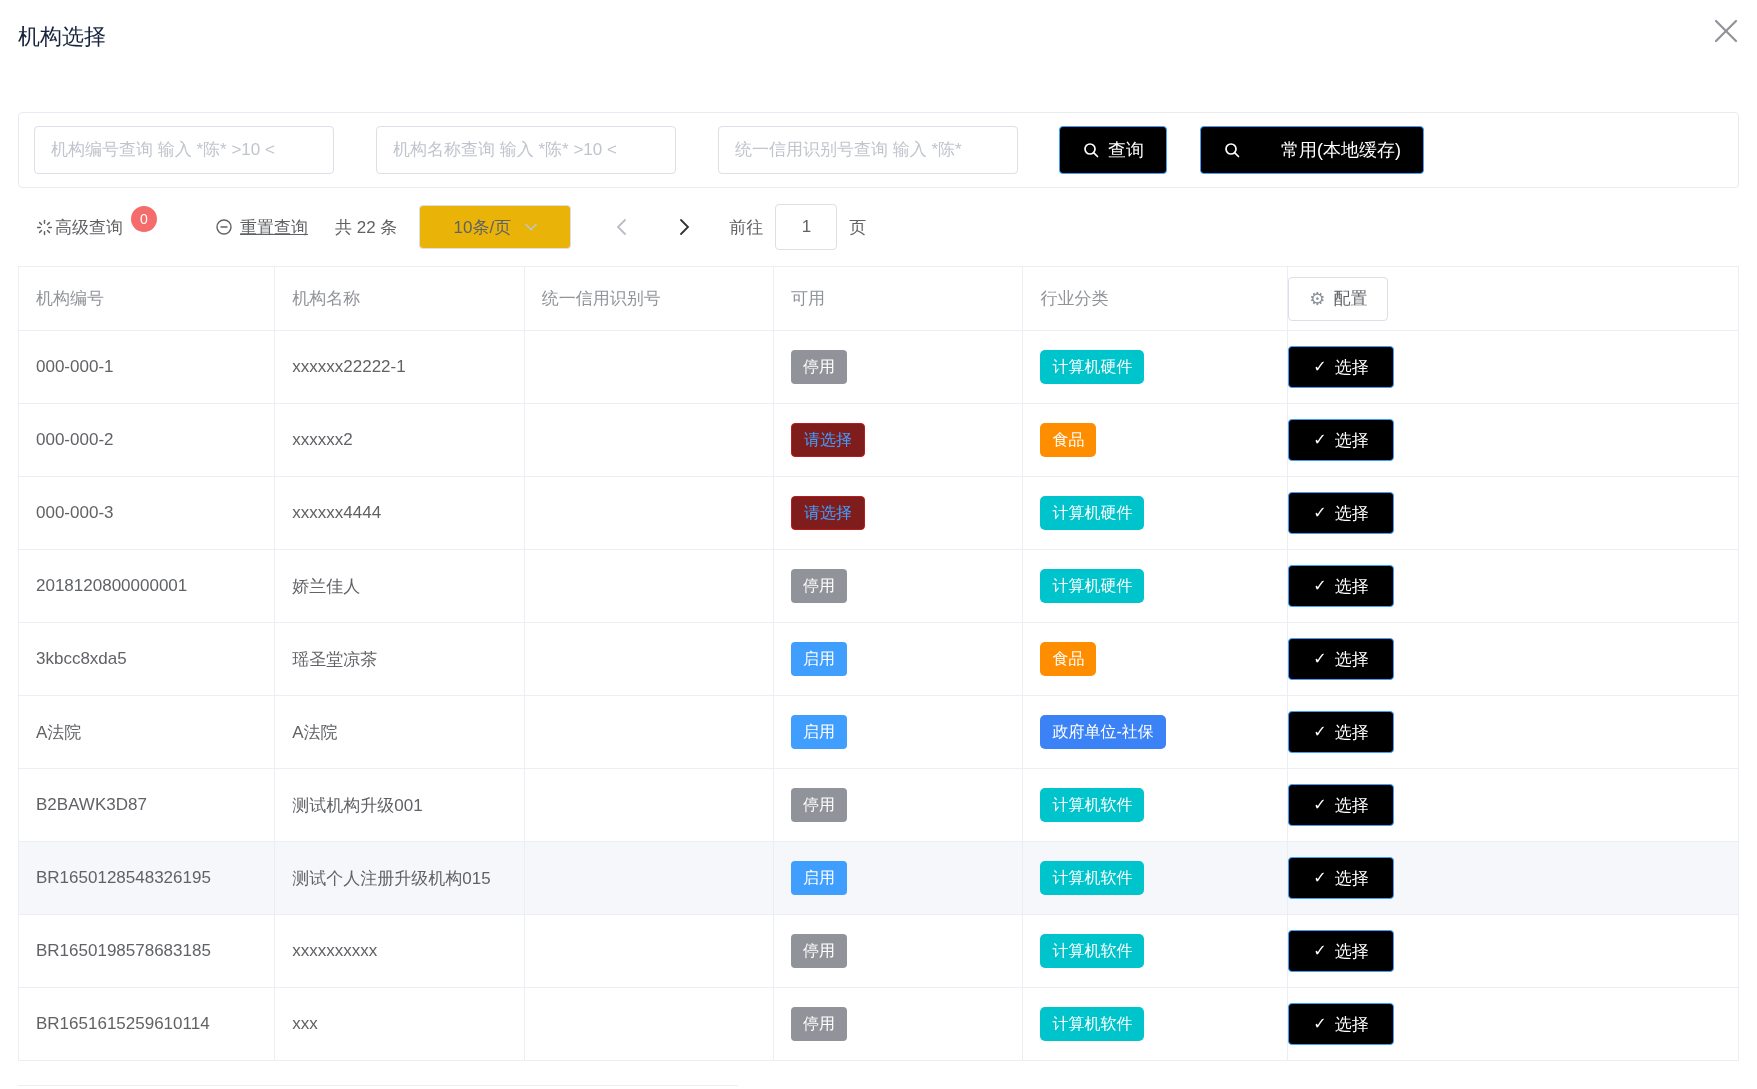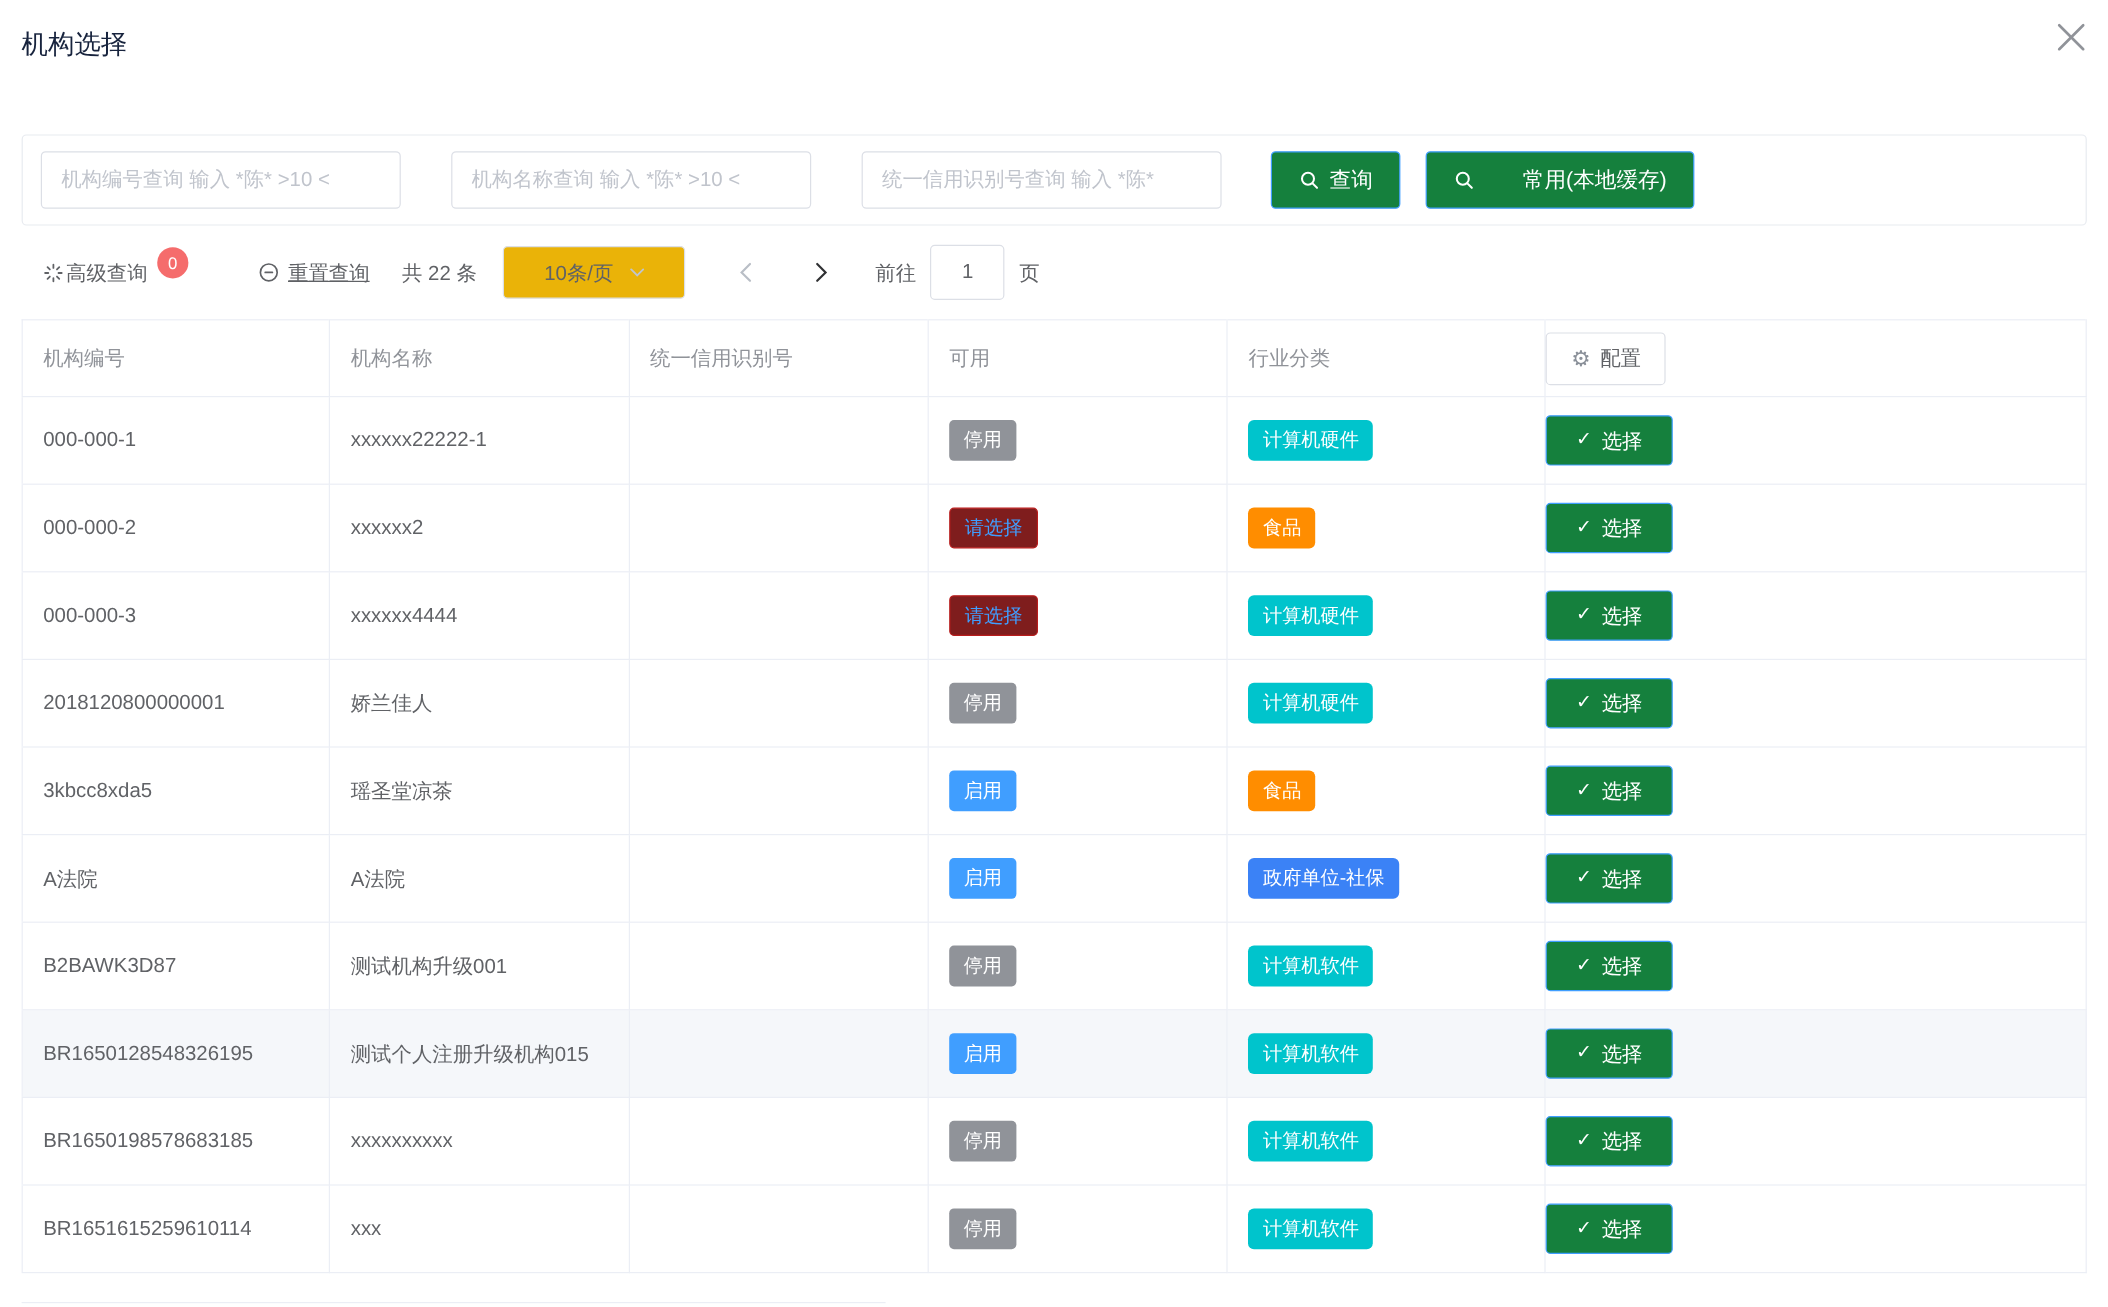--- a/index.html
+++ b/index.html
@@ -17,21 +17,21 @@
   
   .search-panel { margin-top:58px; border:1px solid #e8ebf0; border-radius:4px;
                   padding:13px 15px; display:flex; align-items:center; gap:19px; }
   .inp { height:48px; width:300px; border:1px solid #dcdfe6; border-radius:4px;
          padding:0 16px; font-size:17px; color:#606266; outline:none;
          font-family:inherit; }
   .inp::placeholder { color:#c0c4cc; }
   .inp.wide { width:300px; margin-left:23px; }
   .btn { display:inline-flex; align-items:center; justify-content:center; gap:8px;
          border-radius:4px; cursor:pointer; font-family:inherit; white-space:nowrap; }
-  .btn-primary { background:#15803d; border:1px solid #409eff; color:#fff; }
+  .btn-primary { background:#000000; border:1px solid #409eff; color:#fff; }
   .btn-search { height:48px; padding:0 22px; font-size:18px; margin-left:2px; }
   .icon-svg { display:inline-block; vertical-align:middle; }
 
   
   .toolbar { margin-top:16px; height:46px; display:flex; align-items:center; color:#606266; }
   .adv-link { display:inline-flex; align-items:center; gap:2px; cursor:pointer;
               font-size:17px; color:#606266; position:relative; margin-left:18px; }
   .num-badge { background:#f56c6c; color:#fff; min-width:26px; height:26px;
                border-radius:13px; font-size:14px; display:inline-flex;
                align-items:center; justify-content:center; padding:0 7px;
@@ -108,21 +108,21 @@
     <input class="inp" placeholder="机构编号查询 输入 *陈* &gt;10 &lt;" style="">
     <input class="inp wide" placeholder="机构名称查询 输入 *陈* &gt;10 &lt;" style="">
     <input class="inp wide" placeholder="统一信用识别号查询 输入 *陈*" style="">
     <button class="btn btn-primary btn-search" style="margin-left:22px;">
       <svg class="icon-svg" width="18" height="18" viewBox="0 0 18 18">
           <circle cx="8" cy="8" r="5" fill="none" stroke="currentColor" stroke-width="1.7"></circle>
           <line x1="11.8" y1="11.8" x2="15.5" y2="15.5" stroke="currentColor" stroke-width="1.7" stroke-linecap="round"></line>
         </svg>
       <span>查询</span>
     </button>
-    <button class="btn btn-primary btn-search" style="margin-left:2px;gap:40px;">
+    <button class="btn btn-primary btn-search" style="margin-left:14px;gap:40px;">
       <svg class="icon-svg" width="18" height="18" viewBox="0 0 18 18">
           <circle cx="8" cy="8" r="5" fill="none" stroke="currentColor" stroke-width="1.7"></circle>
           <line x1="11.8" y1="11.8" x2="15.5" y2="15.5" stroke="currentColor" stroke-width="1.7" stroke-linecap="round"></line>
         </svg>
       <span>常用(本地缓存)</span>
     </button>
   </div>
 
   <div class="toolbar">
     <span class="adv-link">

